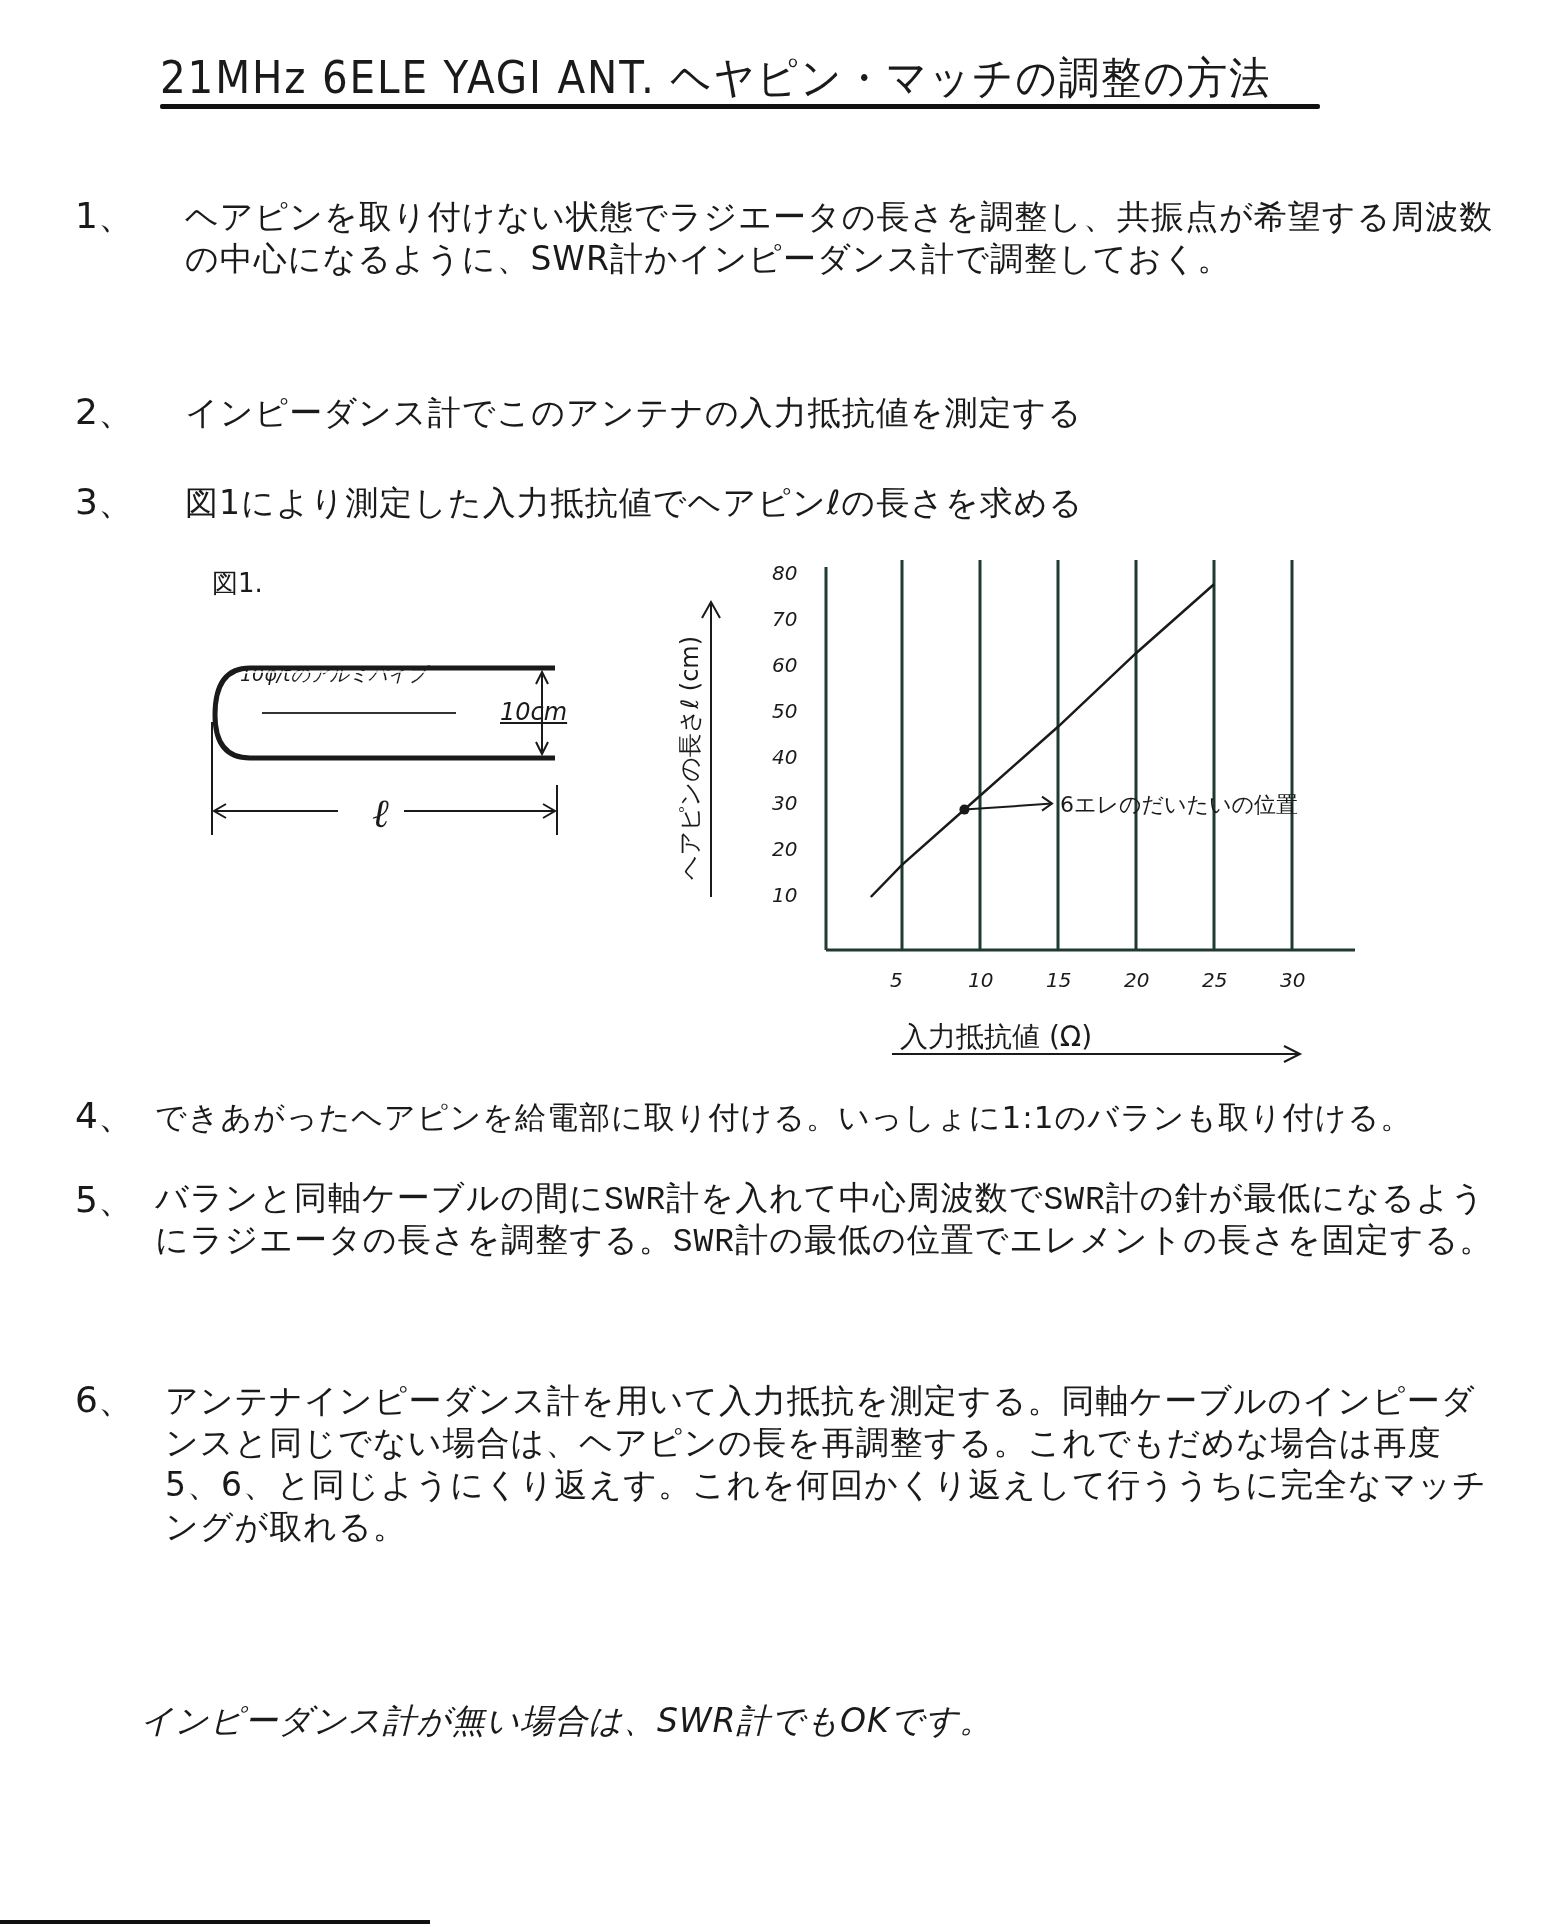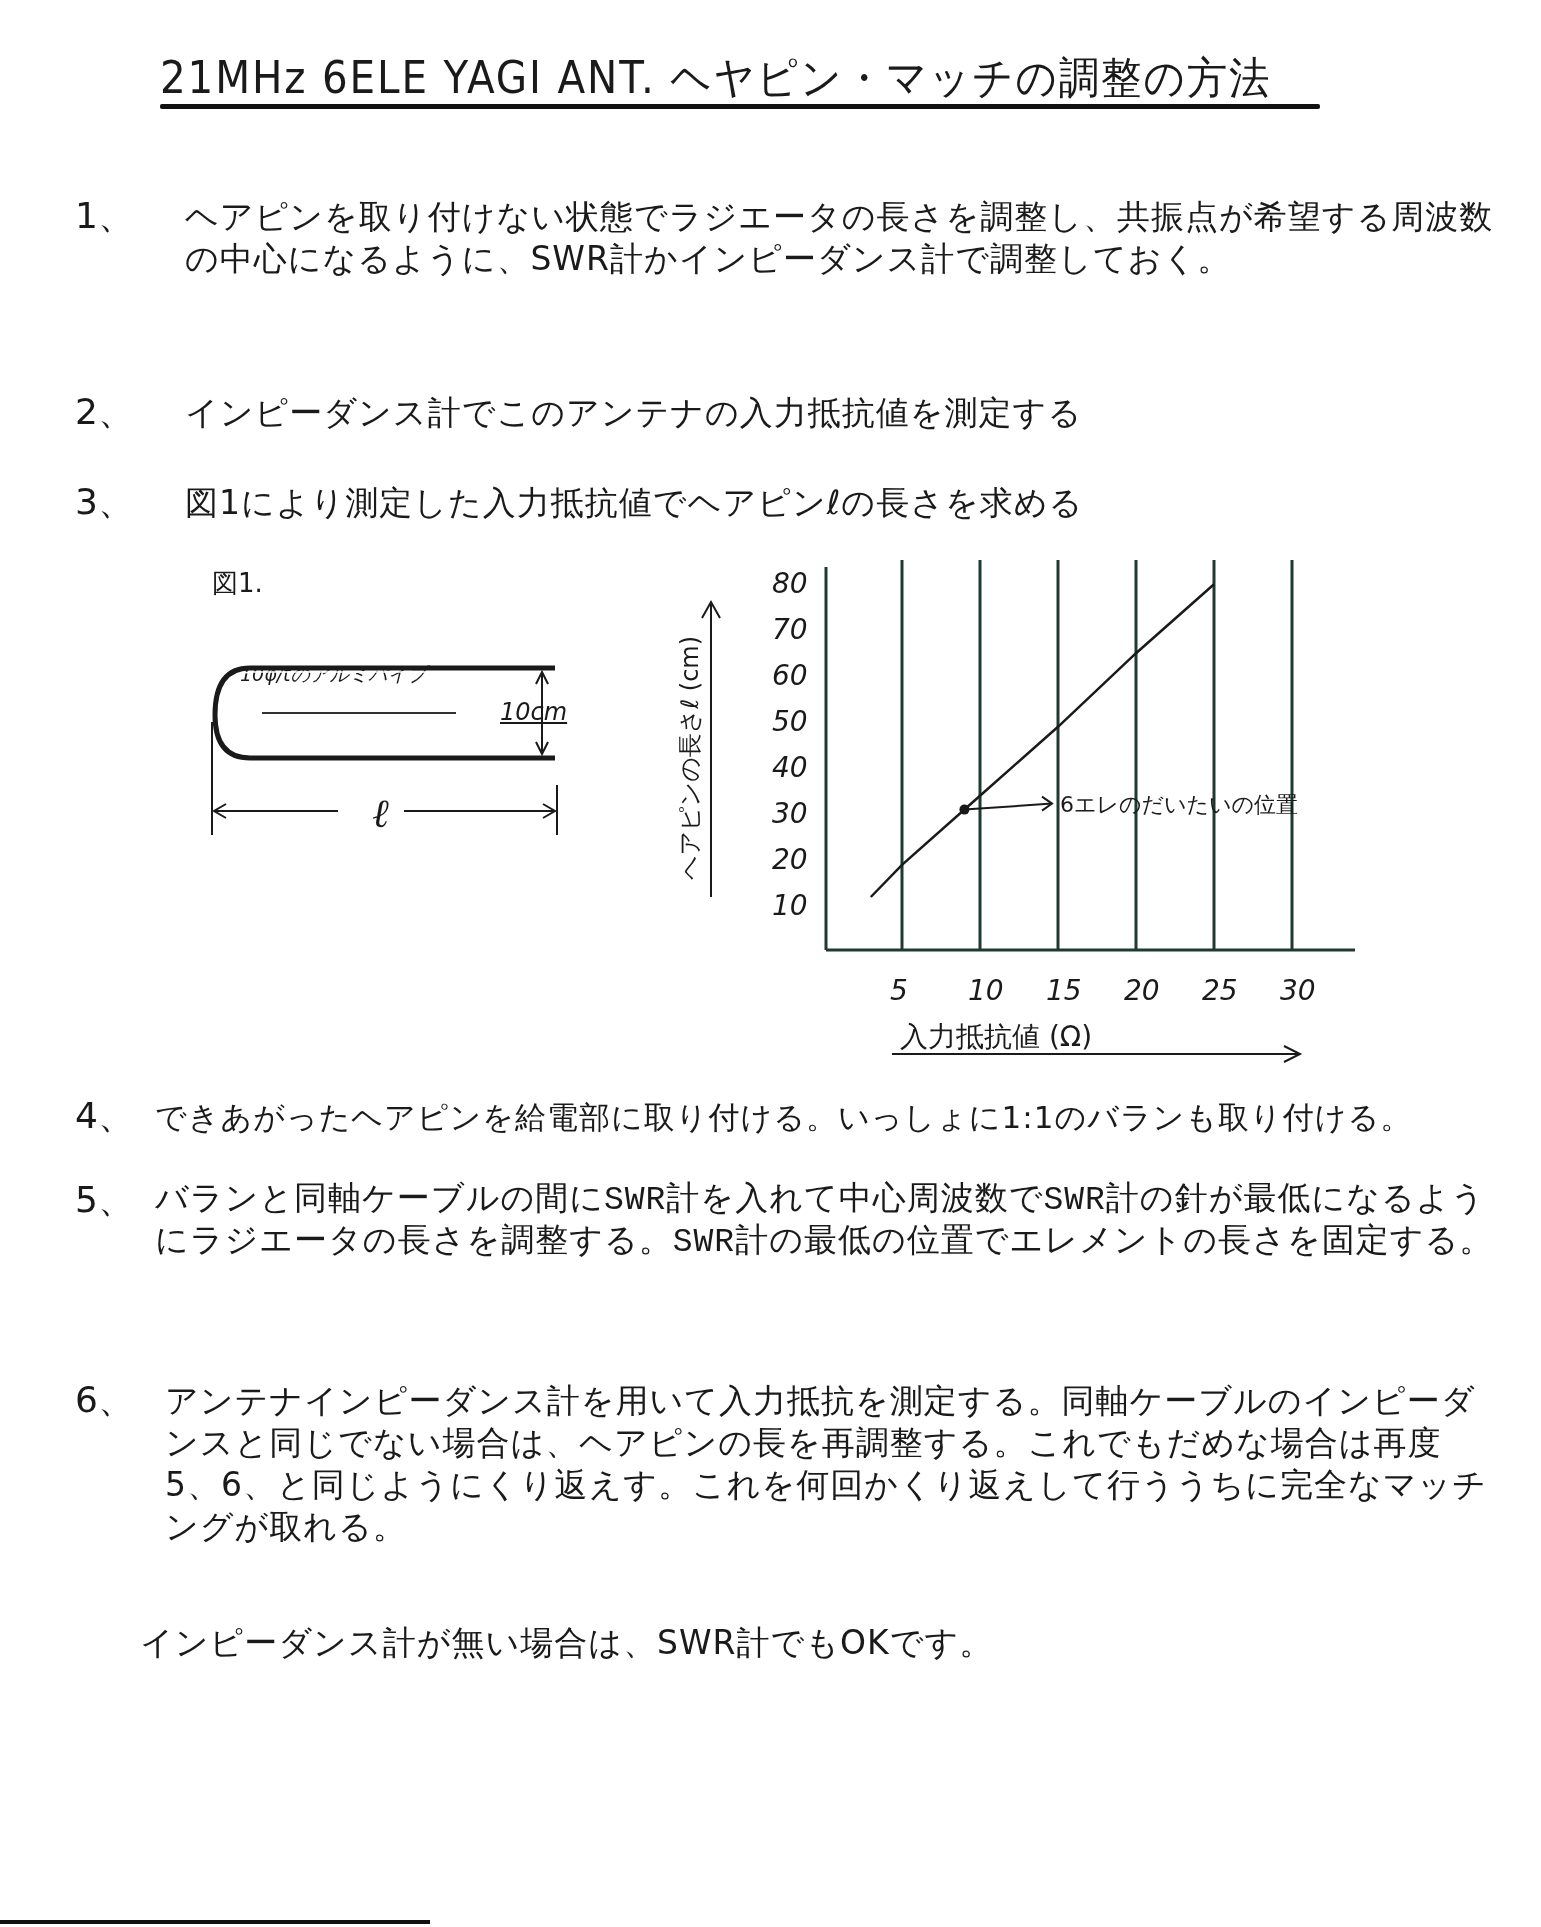--- a/index.html
+++ b/index.html
@@ -29,21 +29,21 @@
     }
     .note {
       position: absolute; left: 140px; width: 1360px;
       font-size: 33px; line-height: 42px; letter-spacing: 1px;
     }
     .fig-label { position: absolute; left: 212px; top: 566px; font-size: 26px; }
     .pipe-label { position: absolute; left: 240px; top: 614px; font-size: 19px; font-style: italic; margin-top: 48px; }
     .dim-label { position: absolute; left: 500px; top: 698px; font-size: 24px; font-style: italic; text-decoration: underline; }
     .len-label { position: absolute; left: 372px; top: 790px; font-size: 40px; font-style: italic; font-family: "DejaVu Serif", serif; }
     svg { position: absolute; left: 0; top: 0; }
-    .ytick, .xtick { position: absolute; font-size: 28px; font-style: italic; margin-top: 6px; }
+    .ytick, .xtick { position: absolute; font-size: 20px; font-style: italic; }
     .ylabel {
       position: absolute; left: 690px; top: 758px; font-size: 24px; white-space: nowrap;
       transform: translate(-50%, -50%) rotate(-90deg);
     }
     .xlabel { position: absolute; left: 900px; top: 1018px; font-size: 28px; white-space: nowrap; }
     .annot { position: absolute; left: 1060px; top: 790px; font-size: 22px; white-space: nowrap; }
     .footer-rule { position: absolute; left: 0; top: 1920px; width: 430px; height: 4px; background: #111; }
   </style>
 </head>
 <body>
@@ -143,16 +143,16 @@
   <div class="step" style="top:1180px;">
     <div class="num">5、</div>
     <div class="body" style="left:80px;font-family:Liberation Mono, monospace;">バランと同軸ケーブルの間にSWR計を入れて中心周波数でSWR計の針が最低になるようにラジエータの長さを調整する。SWR計の最低の位置でエレメントの長さを固定する。</div>
   </div>
 
   <div class="step" style="top:1380px;">
     <div class="num">6、</div>
     <div class="body" style="left:70px;margin-left:20px;">アンテナインピーダンス計を用いて入力抵抗を測定する。同軸ケーブルのインピーダンスと同じでない場合は、ヘアピンの長を再調整する。これでもだめな場合は再度5、6、と同じようにくり返えす。これを何回かくり返えして行ううちに完全なマッチングが取れる。</div>
   </div>
 
-  <div class="note" style="top:1622px;">インピーダンス計が無い場合は、SWR計でもOKです。</div>
+  <div class="note" style="top:1700px;font-style:italic;">インピーダンス計が無い場合は、SWR計でもOKです。</div>
 
   <div class="footer-rule"></div>
 </div>
 
 </body></html>

